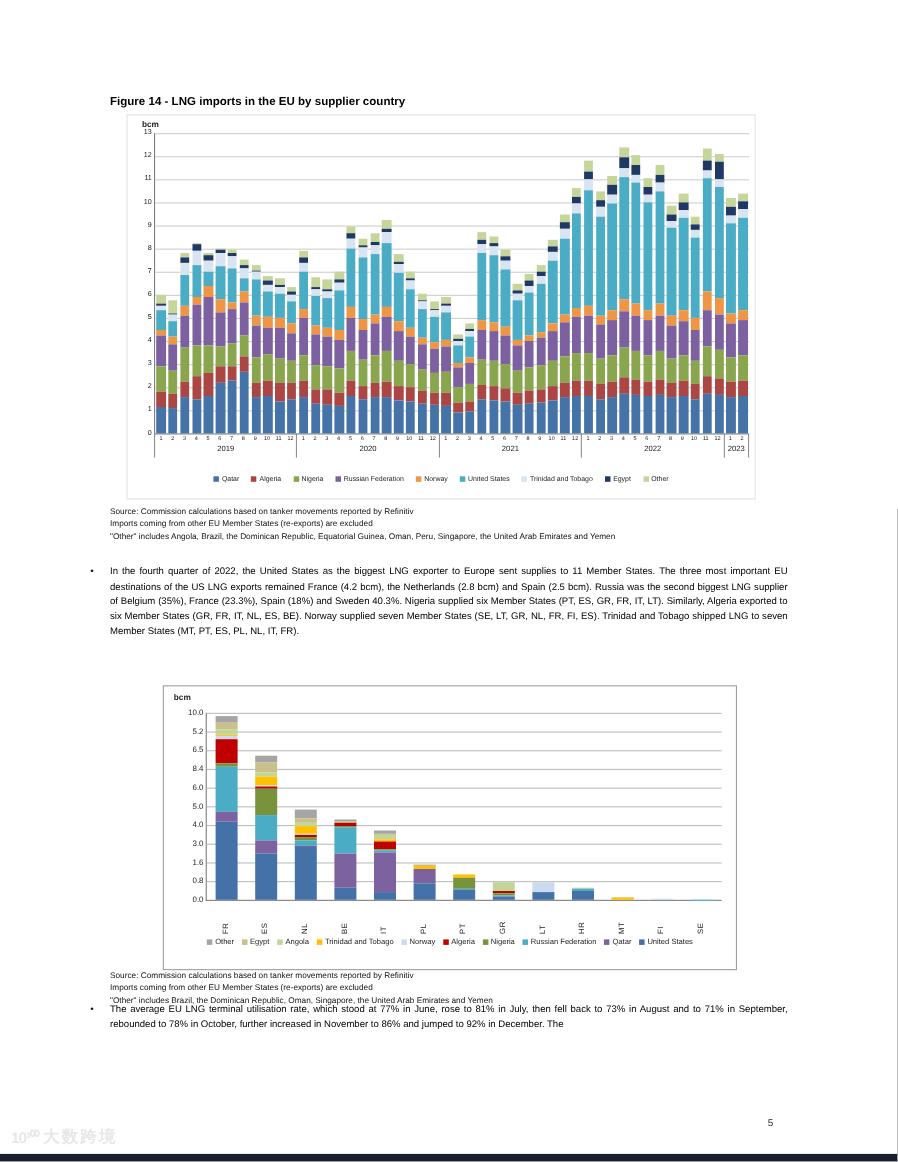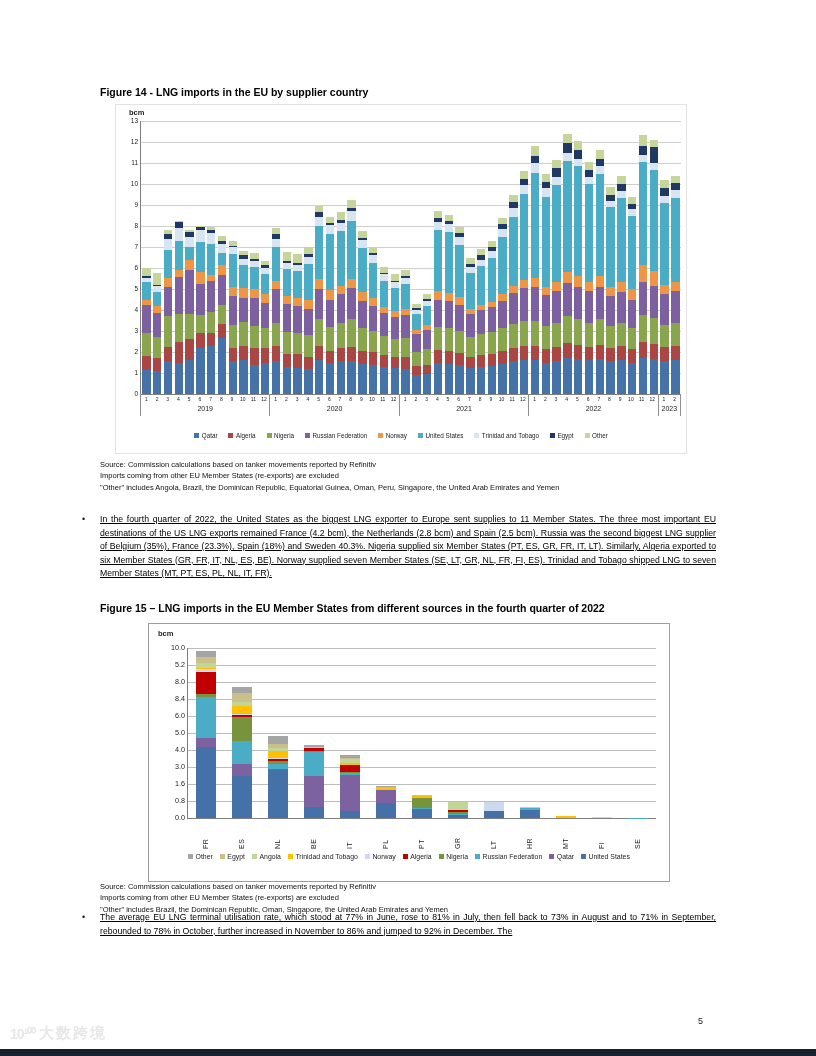--- a/index.html
+++ b/index.html
@@ -50,21 +50,21 @@
 
   .source{position:absolute;left:100px;font-size:7.5px;line-height:11.4px;color:#111;}
   #src14{top:459px;}
   #src15{top:881px;}
 
   .bullet-row{position:absolute;left:82px;width:634px;display:flex;}
   #bullet1{top:513px;}
   #bullet2{top:911px;}
   .bullet-glyph{width:18px;font-size:9px;line-height:13.5px;}
   .bullet-glyph::before{content:"\2022";}
-  .bullet-text{flex:1;font-size:8.7px;line-height:13.5px;text-align:justify;color:#000;text-decoration:underline;}
+  .bullet-text{flex:1;font-size:8.7px;line-height:13.5px;text-align:justify;color:#000;}
 
   .pagenum{position:absolute;left:698px;top:1016px;font-size:9px;color:#222;}
   .watermark{position:absolute;left:10px;top:1024px;display:flex;align-items:center;gap:4px;
              color:#e7e7e7;font-weight:bold;}
   .wm-logo{font-size:14px;letter-spacing:-1px;}
   .wm-text{font-size:15px;letter-spacing:2px;}
   .bottom-bar{position:absolute;left:0;right:0;bottom:0;height:7px;background:#18202e;}
 </style>
 </head>
 <body>
@@ -877,21 +877,20 @@
     <div>Source: Commission calculations based on tanker movements reported by Refinitiv</div>
     <div>Imports coming from other EU Member States (re-exports) are excluded</div>
     <div>"Other" includes Angola, Brazil, the Dominican Republic, Equatorial Guinea, Oman, Peru, Singapore, the United Arab Emirates and Yemen</div>
   </div>
 
   <div class="bullet-row" id="bullet1">
     <span class="bullet-glyph"></span>
     <p class="bullet-text" style="margin:0">In the fourth quarter of 2022, the United States as the biggest LNG exporter to Europe sent supplies to 11 Member States. The three most important EU destinations of the US LNG exports remained France (4.2 bcm), the Netherlands (2.8 bcm) and Spain (2.5 bcm). Russia was the second biggest LNG supplier of Belgium (35%),  France (23.3%), Spain (18%) and Sweden 40.3%. Nigeria supplied six Member States (PT, ES, GR, FR, IT, LT). Similarly, Algeria exported to six Member States (GR, FR, IT, NL, ES, BE). Norway supplied seven Member States (SE, LT, GR, NL, FR, FI, ES). Trinidad and Tobago shipped LNG to seven Member States (MT, PT, ES, PL, NL, IT, FR).</p>
   </div>
 
-  <div class="fig-title" id="fig15-title">Figure 15 – LNG imports in the EU Member States from different sources in the fourth quarter of 2022</div>
 
   <div class="chartbox" id="chart15">
       <div class="bcm">bcm</div>
       <div class="plot" style="left: 38px; top: 24px; width: 468px; height: 170px;">
         <div class="grid" style="bottom: calc(10% - 1px);"></div>
         <div class="grid" style="bottom: calc(20% - 1px);"></div>
         <div class="grid" style="bottom: calc(30% - 1px);"></div>
         <div class="grid" style="bottom: calc(40% - 1px);"></div>
         <div class="grid" style="bottom: calc(50% - 1px);"></div>
         <div class="grid" style="bottom: calc(60% - 1px);"></div>
@@ -900,21 +899,21 @@
         <div class="grid" style="bottom: calc(90% - 1px);"></div>
         <div class="grid" style="bottom: calc(100% - 1px);"></div>
         <div class="ytick" style="bottom: calc(0% - 4px);">0.0</div>
         <div class="ytick" style="bottom: calc(10% - 4px);">0.8</div>
         <div class="ytick" style="bottom: calc(20% - 4px);">1.6</div>
         <div class="ytick" style="bottom: calc(30% - 4px);">3.0</div>
         <div class="ytick" style="bottom: calc(40% - 4px);">4.0</div>
         <div class="ytick" style="bottom: calc(50% - 4px);">5.0</div>
         <div class="ytick" style="bottom: calc(60% - 4px);">6.0</div>
         <div class="ytick" style="bottom: calc(70% - 4px);">8.4</div>
-        <div class="ytick" style="bottom: calc(80% - 4px);">8.0</div>
+        <div class="ytick" style="bottom: calc(80% - 4px);">6.5</div>
         <div class="ytick" style="bottom: calc(90% - 4px);">5.2</div>
         <div class="ytick" style="bottom: calc(100% - 4px);">10.0</div>
         <div class="bars">
           <div class="slot">
             <div class="stack">
               <div class="seg" style="height: 71.4px; background: rgb(68, 114, 168);"></div>
               <div class="seg" style="height: 8.5px; background: rgb(125, 98, 160);"></div>
               <div class="seg" style="height: 40.8px; background: rgb(74, 172, 197);"></div>
               <div class="seg" style="height: 3.4px; background: rgb(119, 147, 60);"></div>
               <div class="seg" style="height: 22.1px; background: rgb(192, 0, 0);"></div>

